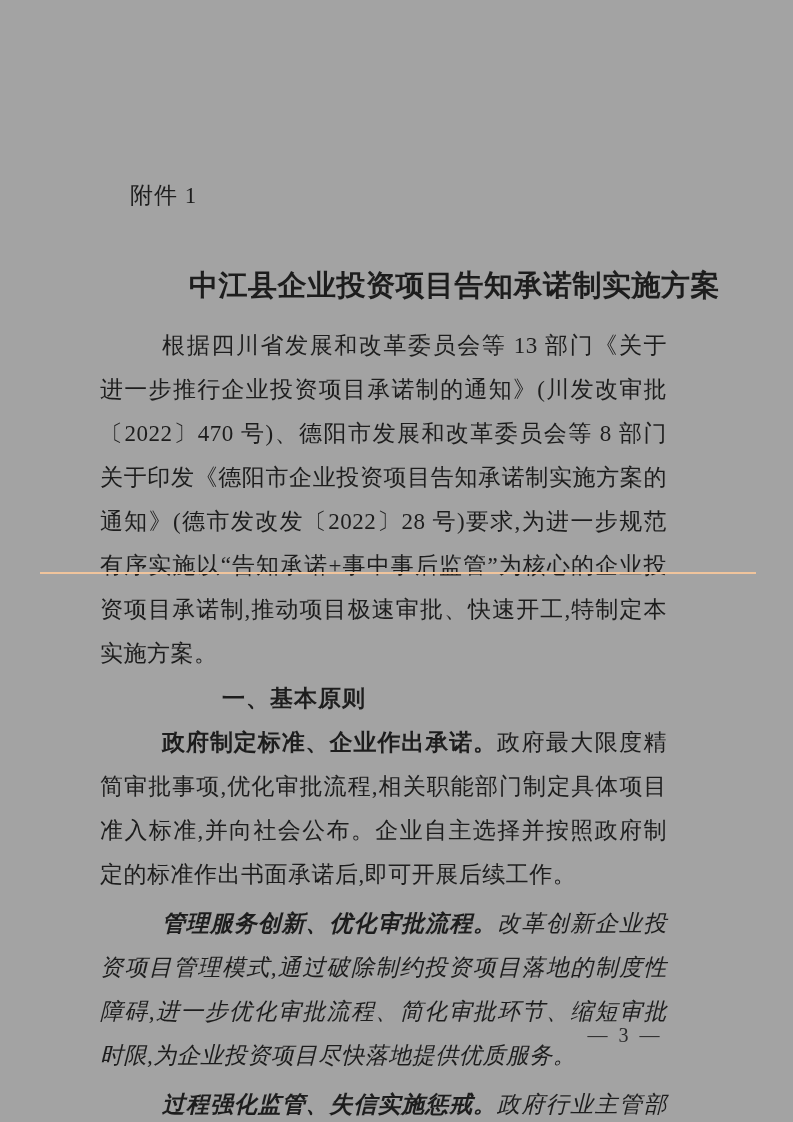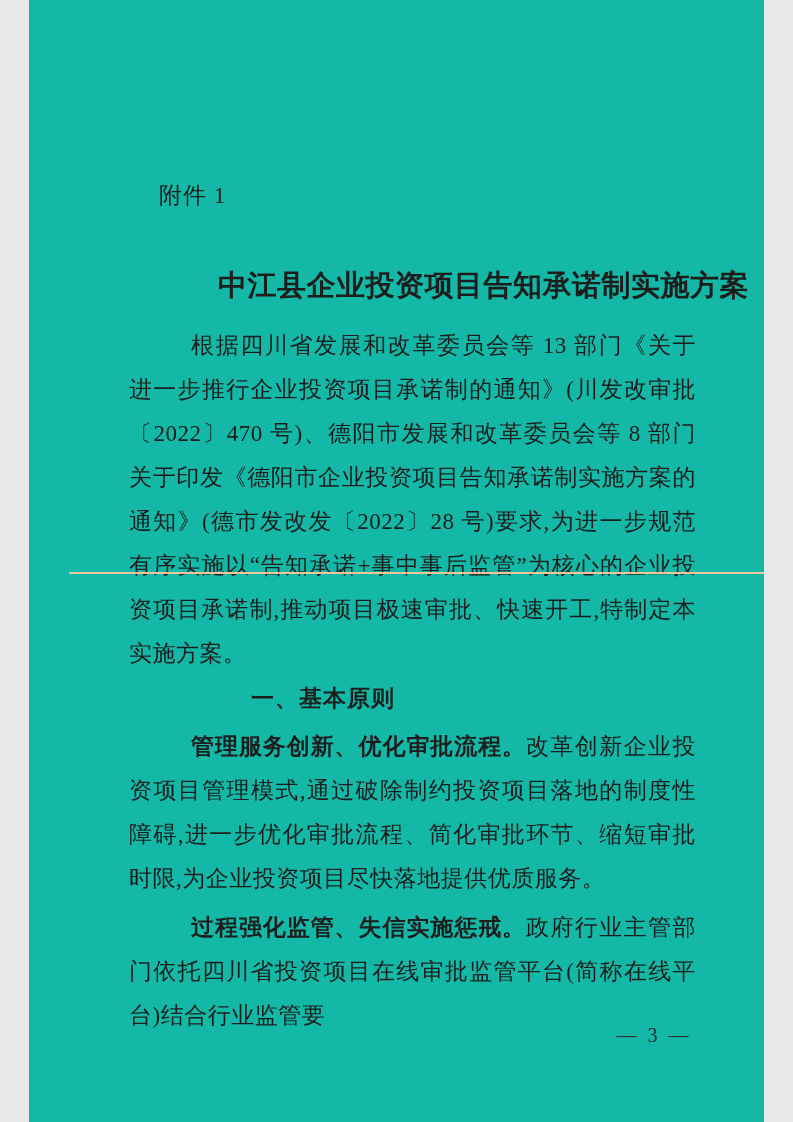--- a/index.html
+++ b/index.html
@@ -2,24 +2,24 @@
 <html lang="zh"><head>
 <meta charset="utf-8">
 <style>
   html, body {
     margin: 0;
     padding: 0;
     background: #e9e9e9;
   }
   .page {
     position: relative;
-    width: 735px;
+    width: 793px;
     height: 1122px;
     margin: 0 auto;
-    background: #14b8a6;
+    background: #a3a3a3;
     overflow: hidden;
     font-family: "Liberation Serif", "DejaVu Serif", serif;
     color: #1d1d1d;
   }
   .attachment-label {
     position: absolute;
     left: 130px;
     top: 180px;
     font-size: 23px;
     letter-spacing: 1px;
@@ -44,20 +44,21 @@
     line-height: 44px;
     letter-spacing: 0.5px;
     text-align: justify;
   }
   .body-text p {
     margin: 0;
     text-indent: 2.7em;
   }
   .body-text p.spaced {
     margin-top: 4px;
+    font-style: italic;
   }
   .section-heading {
     margin: 8px 0 0 0;
     padding-left: 60px;
     font-family: Liberation Sans, sans-serif;
     font-weight: bold;
     font-size: 23px;
     letter-spacing: 1px;
   }
   .lead {
@@ -93,20 +94,21 @@
   <div class="attachment-label">附件 1</div>
 
   <h1 class="doc-title">中江县企业投资项目告知承诺制实施方案</h1>
 
   <div class="body-text">
 
     <p>根据四川省发展和改革委员会等 13 部门《关于进一步推行企业投资项目承诺制的通知》(川发改审批〔2022〕470 号)、德阳市发展和改革委员会等 8 部门关于印发《德阳市企业投资项目告知承诺制实施方案的通知》(德市发改发〔2022〕28 号)要求,为进一步规范有序实施以“告知承诺+事中事后监管”为核心的企业投资项目承诺制,推动项目极速审批、快速开工,特制定本实施方案。</p>
 
     <p class="section-heading">一、基本原则</p>
 
+    <p><span class="lead">政府制定标准、企业作出承诺。</span><span>政府最大限度精简审批事项,优化审批流程,相关职能部门制定具体项目准入标准,并向社会公布。企业自主选择并按照政府制定的标准作出书面承诺后,即可开展后续工作。</span></p>
 
     <p class="spaced"><span class="lead">管理服务创新、优化审批流程。</span><span>改革创新企业投资项目管理模式,通过破除制约投资项目落地的制度性障碍,进一步优化审批流程、简化审批环节、缩短审批时限,为企业投资项目尽快落地提供优质服务。</span></p>
 
     <p class="spaced"><span class="lead">过程强化监管、失信实施惩戒。</span><span>政府行业主管部门依托四川省投资项目在线审批监管平台(简称在线平台)结合行业监管要</span></p>
 
   </div>
 
   <div class="divider-line"></div>
 
   <div class="page-number">— 3 —</div>

